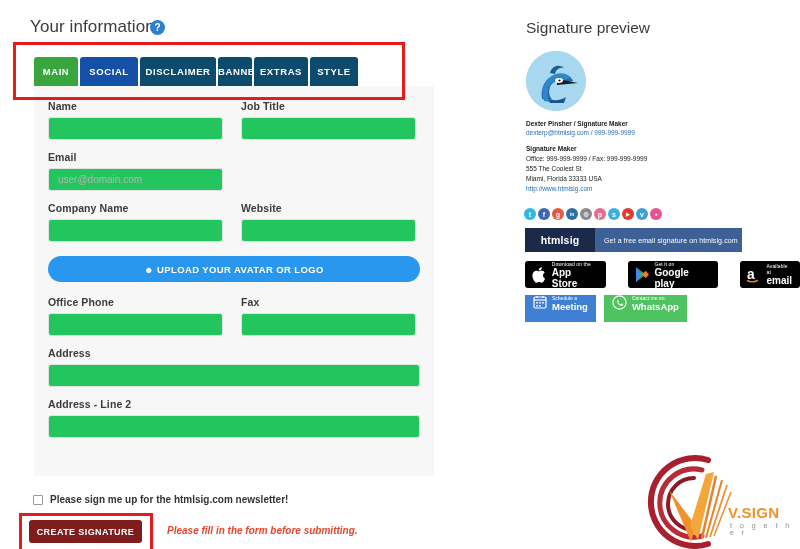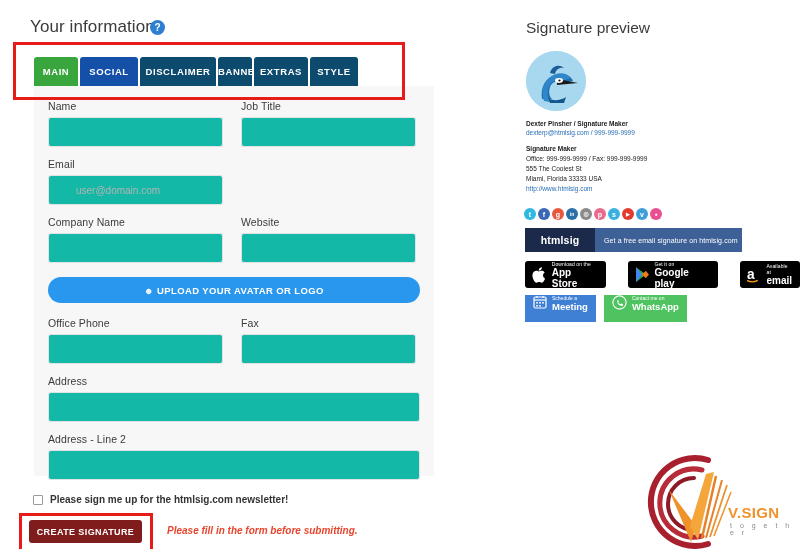--- a/index.html
+++ b/index.html
@@ -55,27 +55,27 @@
     position: absolute; left: 34px; top: 86px;
     width: 400px; height: 390px;
     background: #f7f7f7;
     padding: 14px 14px 0 14px;
   }
   .field-row { display: flex; gap: 18px; }
   .field { margin-bottom: 11px; }
   .field.half { width: 175px; }
   .field.full { width: 372px; }
   .f-label {
-    font-size: 10.5px; color: #3b3b3b; font-weight: 400;
+    font-size: 10.5px; color: #3b3b3b; font-weight: 700;
     margin-bottom: 5px; display: block; letter-spacing: .1px;
   }
   .f-input {
-    width: 100%; height: 30px;
-    background: #14b8a6; border: 1px solid #e2e2e2; border-radius: 3px;
-    font-size: 10px; color: #3b3b3b; padding: 0 27px;
+    width: 100%; height: 23px;
+    background: #22c55e; border: 1px solid #e2e2e2; border-radius: 3px;
+    font-size: 10px; color: #3b3b3b; padding: 0 9px;
     font-family: "Liberation Sans", sans-serif;
   }
   .f-input::placeholder { color: #b4b4b4; }
 
   .upload-btn {
     display: block; width: 372px; height: 26px; margin: 3px 0 14px 0;
     background: #2a97ef; border: none; border-radius: 13px;
     color: #fff; font-size: 9.5px; font-weight: bold; letter-spacing: .4px;
     cursor: pointer; font-family: "Liberation Sans", sans-serif;
   }

